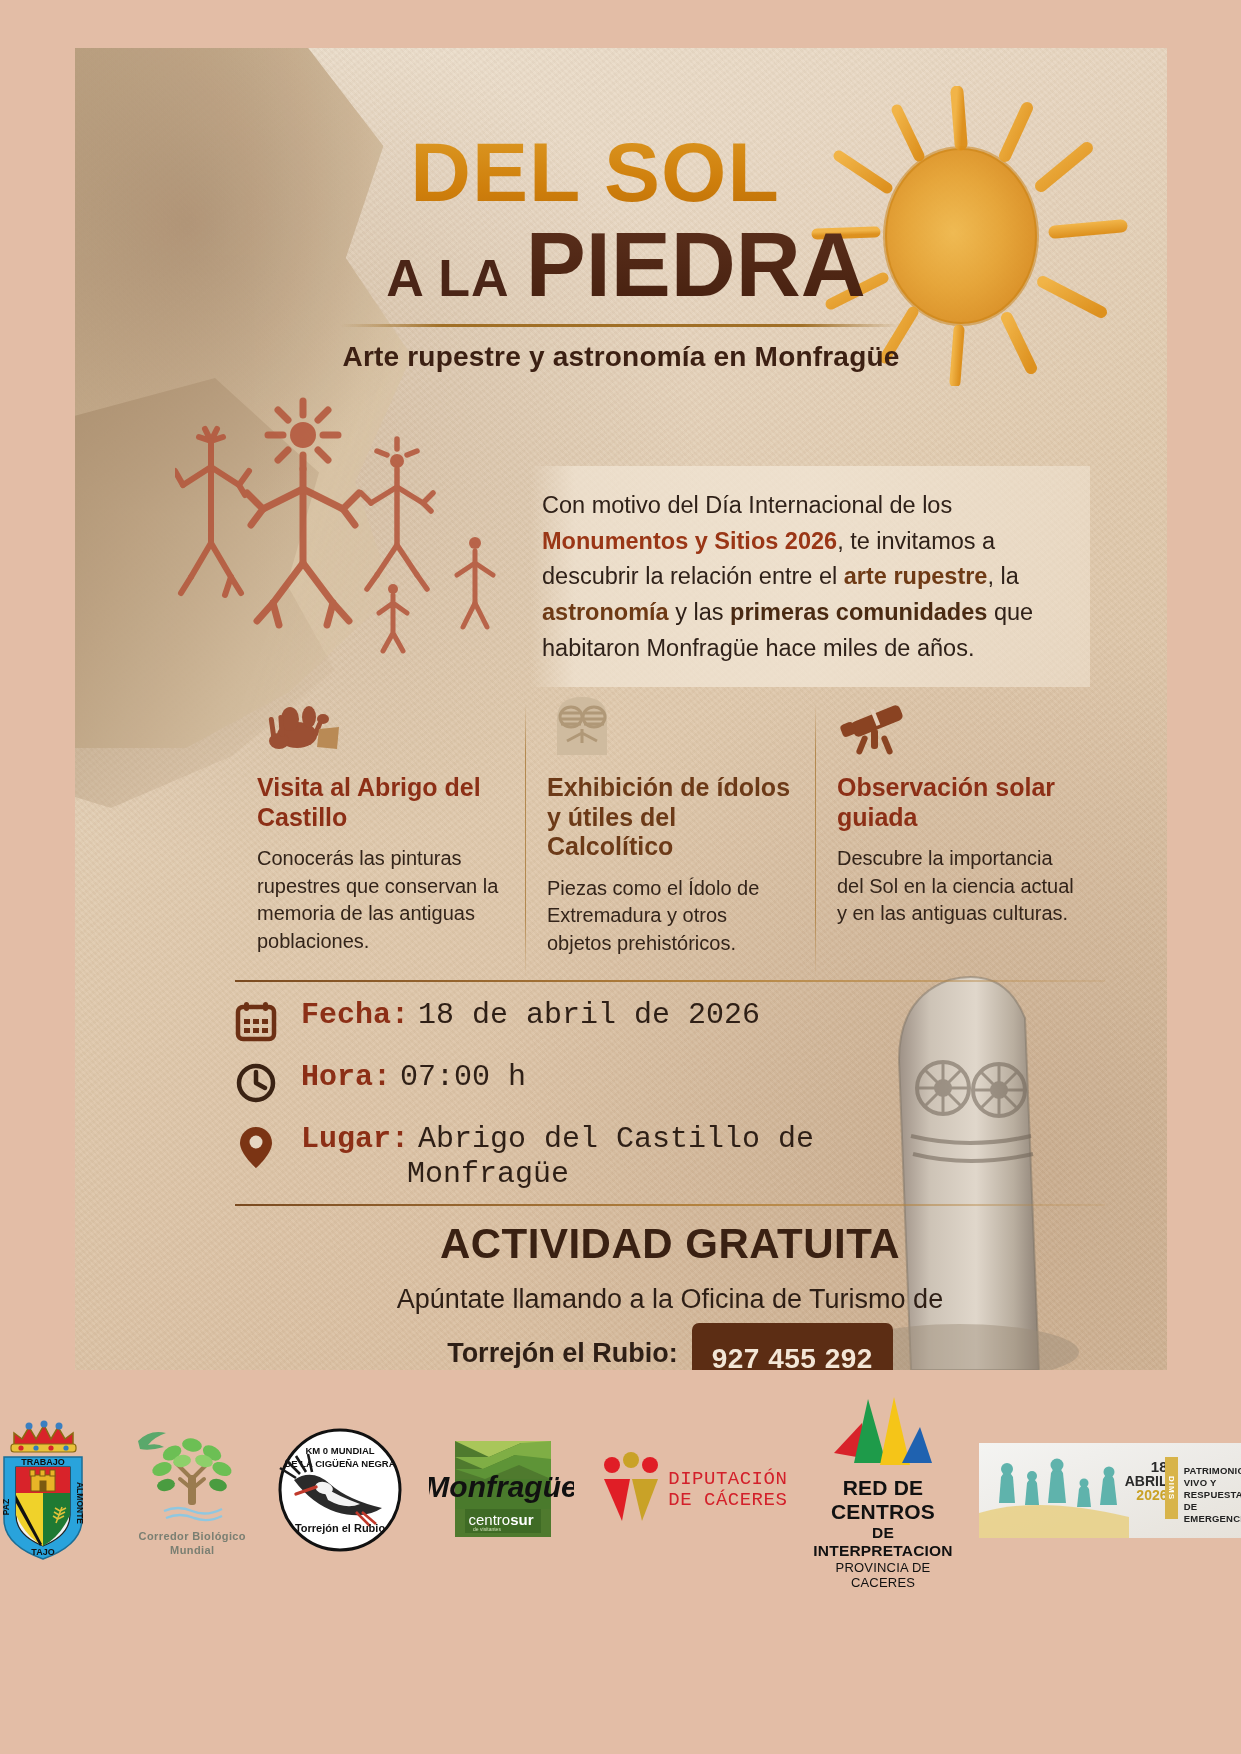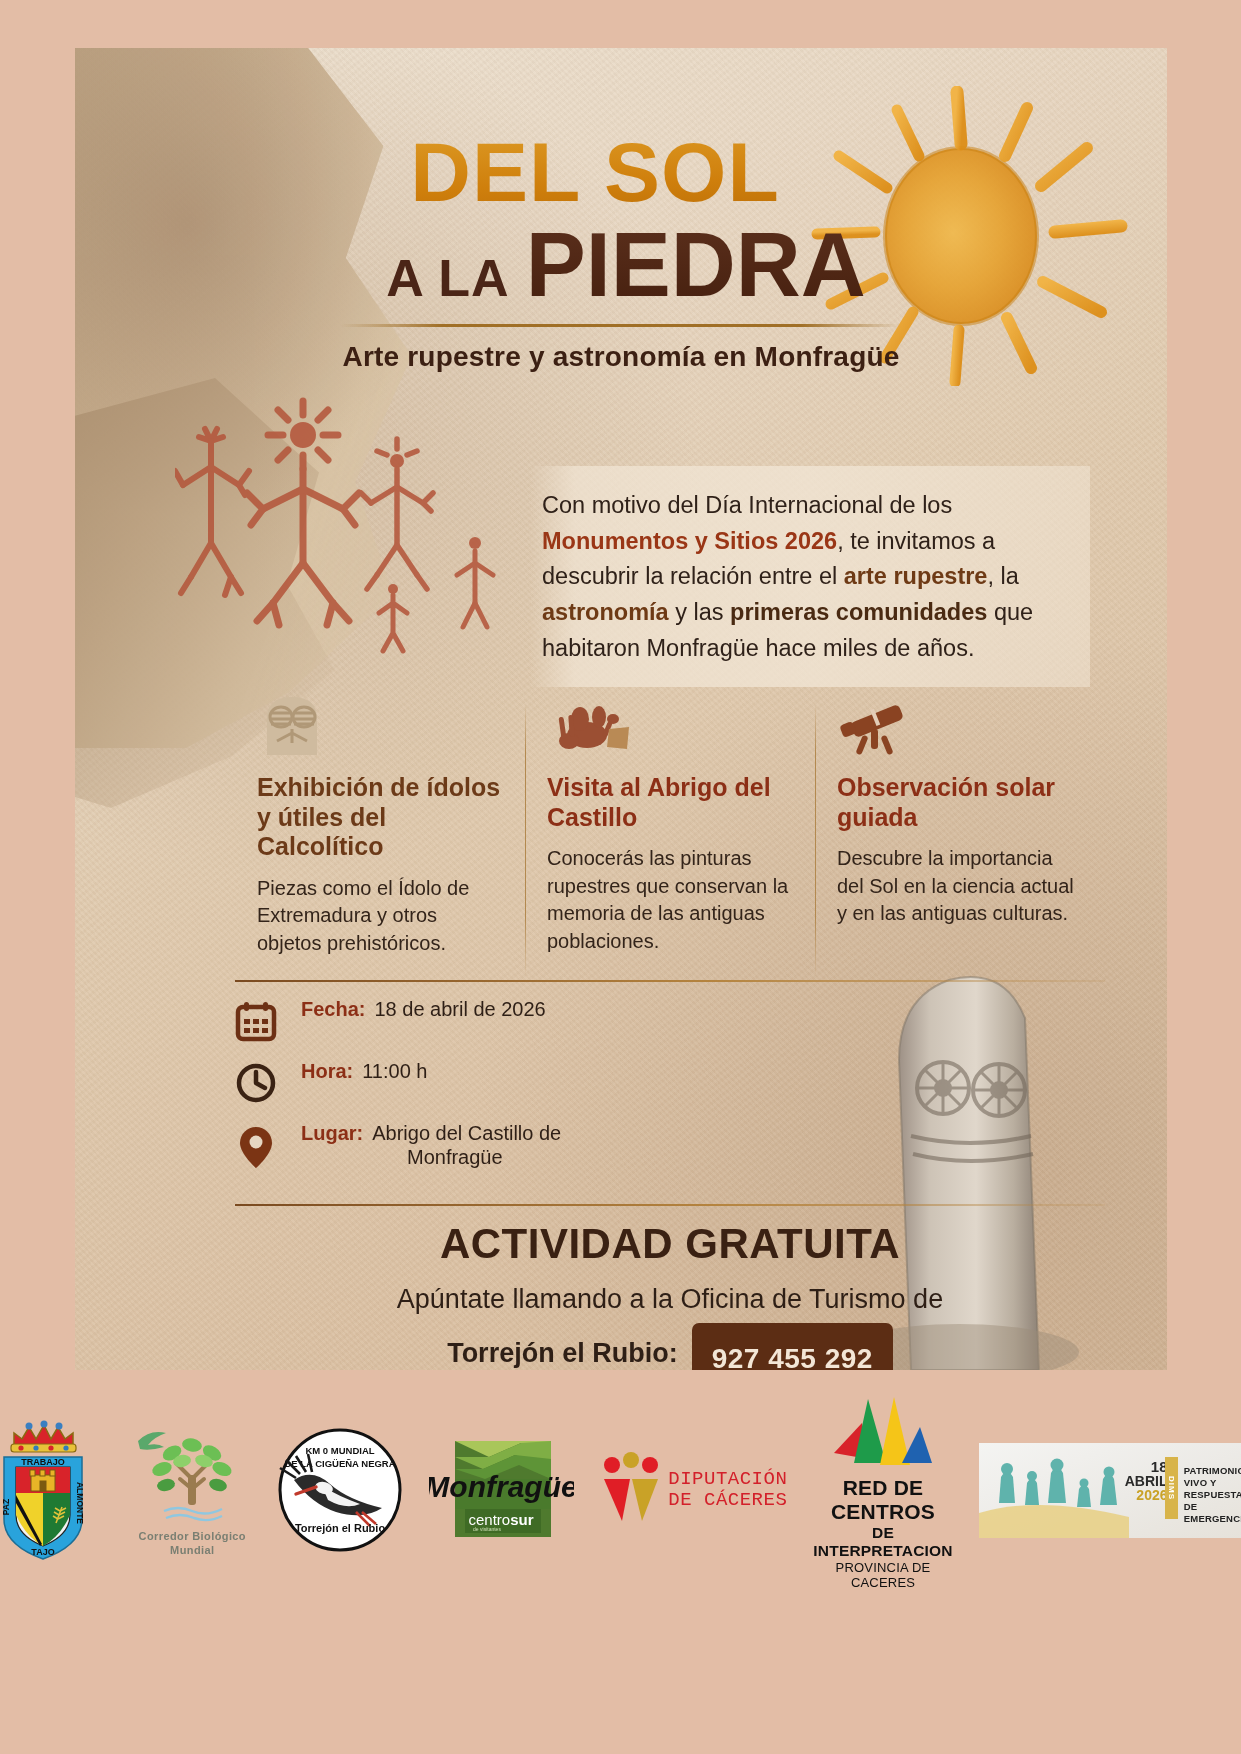--- a/index.html
+++ b/index.html
@@ -135,21 +135,21 @@
     position:absolute; left:160px; width:870px; height:2px;
     background: linear-gradient(90deg, #7a4a20 0%, #b5843f 55%, rgba(181,132,63,.15) 100%);
   }
   .rule-a { top: 932px; }
   .rule-b { top: 1156px; }
 
   
   .details { position:absolute; left:160px; top:950px; width:700px; }
   .drow { display:flex; align-items:flex-start; margin-bottom: 18px; }
   .dicon { width: 66px; flex: 0 0 66px; display:flex; justify-content:flex-start; padding-top:2px; }
-  .dtext { font-size: 20px; color:#2e1f16; line-height:1.18; }
+  .dtext { font-size: 30px; color:#2e1f16; line-height:1.18;font-family:Liberation Mono, monospace; }
   .dlabel { font-weight:800; color:#8c2f16; margin-right: 9px; }
   .dtext .sub { display:block; margin-left: 106px; }
 
   
   .free-block { position:absolute; left:160px; top:1172px; width:870px; text-align:center; }
   .free-title {
     font-size: 42px; font-weight: 800; color:#3a2113; letter-spacing:.5px;
     margin-bottom: 16px;
   }
   .free-line1 { font-size: 27px; color:#2e1f16; margin-bottom: 8px; }
@@ -316,37 +316,20 @@
     </div>
 
     <div class="intro-wrap">
       <p class="intro"><span>Con motivo del Día Internacional de los </span><b class="red">Monumentos y Sitios 2026</b><span>, te invitamos a descubrir la relación entre el </span><b class="brown">arte rupestre</b><span>, la </span><b class="brown">astronomía</b><span> y las </span><b class="dark">primeras comunidades</b><span> que habitaron Monfragüe hace miles de años.</span></p>
     </div>
 
     <div class="features">
 
       <div class="feat">
         <div class="feat-icon">
-          <svg width="70" height="62" viewBox="0 0 70 62">
-            <path d="M10 62 L10 26 Q10 4 35 4 Q60 4 60 26 L60 62 Z" fill="#cfbb9f"></path>
-            <g fill="none" stroke="#b09877" stroke-width="3">
-              <ellipse cx="24" cy="24" rx="11" ry="10"></ellipse>
-              <ellipse cx="47" cy="24" rx="11" ry="10"></ellipse>
-              <path d="M14 20 L34 20 M14 26 L34 26 M14 31 L34 31"></path>
-              <path d="M37 20 L57 20 M37 26 L57 26 M37 31 L57 31"></path>
-              <path d="M35 36 L35 50 M35 40 L20 48 M35 40 L50 48"></path>
-            </g>
-          </svg>
-        </div>
-        <div class="feat-title brown">Exhibición de ídolos y útiles del Calcolítico</div>
-        <div class="feat-body">Piezas como el Ídolo de Extremadura y otros objetos prehistóricos.</div>
-      </div>
-
-      <div class="feat">
-        <div class="feat-icon">
           <svg width="88" height="58" viewBox="0 0 88 58">
             <g fill="#9b4f33">
               <ellipse cx="40" cy="38" rx="20" ry="13"></ellipse>
               <ellipse cx="33" cy="22" rx="9" ry="12"></ellipse>
               <ellipse cx="52" cy="20" rx="7" ry="11"></ellipse>
               <ellipse cx="22" cy="44" rx="10" ry="8"></ellipse>
               <rect x="13" y="20" width="5" height="22" rx="2.5" transform="rotate(-8 15 31)"></rect>
               <rect x="22" y="18" width="5" height="22" rx="2.5" transform="rotate(-4 24 29)"></rect>
               <ellipse cx="66" cy="22" rx="6" ry="5"></ellipse>
               <rect x="58" y="24" width="5" height="16" rx="2.5" transform="rotate(22 60 32)"></rect>
@@ -355,20 +338,37 @@
               <path d="M62 32 L82 30 L80 52 L60 50 Z"></path>
             </g>
           </svg>
         </div>
         <div class="feat-title">Visita al Abrigo del Castillo</div>
         <div class="feat-body">Conocerás las pinturas rupestres que conservan la memoria de las antiguas poblaciones.</div>
       </div>
 
       <div class="feat">
         <div class="feat-icon">
+          <svg width="70" height="62" viewBox="0 0 70 62">
+            <path d="M10 62 L10 26 Q10 4 35 4 Q60 4 60 26 L60 62 Z" fill="#cfbb9f"></path>
+            <g fill="none" stroke="#b09877" stroke-width="3">
+              <ellipse cx="24" cy="24" rx="11" ry="10"></ellipse>
+              <ellipse cx="47" cy="24" rx="11" ry="10"></ellipse>
+              <path d="M14 20 L34 20 M14 26 L34 26 M14 31 L34 31"></path>
+              <path d="M37 20 L57 20 M37 26 L57 26 M37 31 L57 31"></path>
+              <path d="M35 36 L35 50 M35 40 L20 48 M35 40 L50 48"></path>
+            </g>
+          </svg>
+        </div>
+        <div class="feat-title brown">Exhibición de ídolos y útiles del Calcolítico</div>
+        <div class="feat-body">Piezas como el Ídolo de Extremadura y otros objetos prehistóricos.</div>
+      </div>
+
+      <div class="feat">
+        <div class="feat-icon">
           <svg width="78" height="60" viewBox="0 0 78 60">
             <g fill="#8a4322">
               <rect x="14" y="18" width="52" height="16" rx="5" transform="rotate(-22 40 26)"></rect>
               <rect x="4" y="28" width="14" height="13" rx="4" transform="rotate(-22 11 34)"></rect>
               <rect x="34" y="34" width="7" height="20" rx="3"></rect>
               <rect x="22" y="40" width="6" height="20" rx="3" transform="rotate(22 25 50)"></rect>
               <rect x="47" y="40" width="6" height="20" rx="3" transform="rotate(-22 50 50)"></rect>
             </g>
             <rect x="36" y="14" width="4" height="17" fill="#e3cdb8" transform="rotate(-22 38 22)"></rect>
           </svg>
@@ -404,21 +404,21 @@
       </div>
 
       <div class="drow">
         <div class="dicon">
           <svg width="42" height="42" viewBox="0 0 42 42">
             <circle cx="21" cy="21" r="17" fill="none" stroke="#3a2213" stroke-width="4.5"></circle>
             <path d="M21 10 L21 21 L30 26" fill="none" stroke="#3a2213" stroke-width="4.5" stroke-linecap="round" stroke-linejoin="round"></path>
           </svg>
         </div>
         <div class="dtext">
-          <span class="dlabel">Hora:</span><span>11:00 h</span>
+          <span class="dlabel">Hora:</span><span>07:00 h</span>
         </div>
       </div>
 
       <div class="drow">
         <div class="dicon">
           <svg width="42" height="46" viewBox="0 0 42 46">
             <path d="M21 3 C12 3 5 10 5 19 C5 30 21 44 21 44 C21 44 37 30 37 19 C37 10 30 3 21 3 Z" fill="#7b3414"></path>
             <circle cx="21" cy="18" r="6.5" fill="#e6d6c2"></circle>
           </svg>
         </div>

